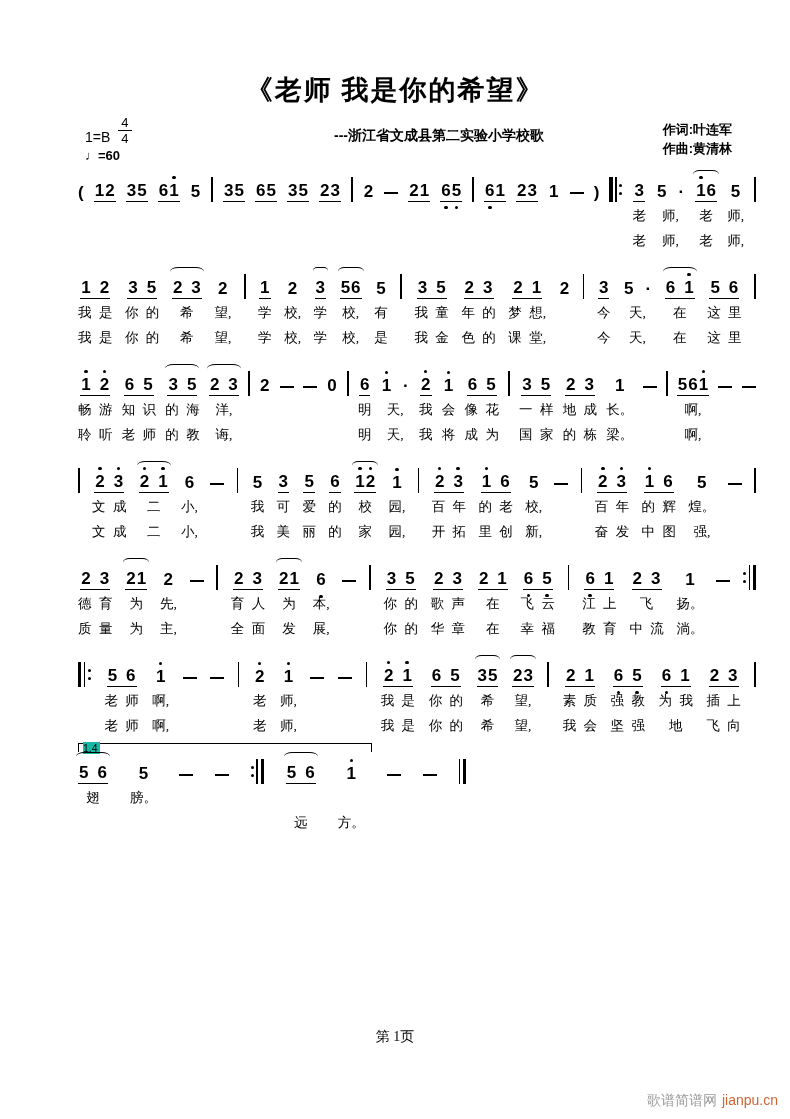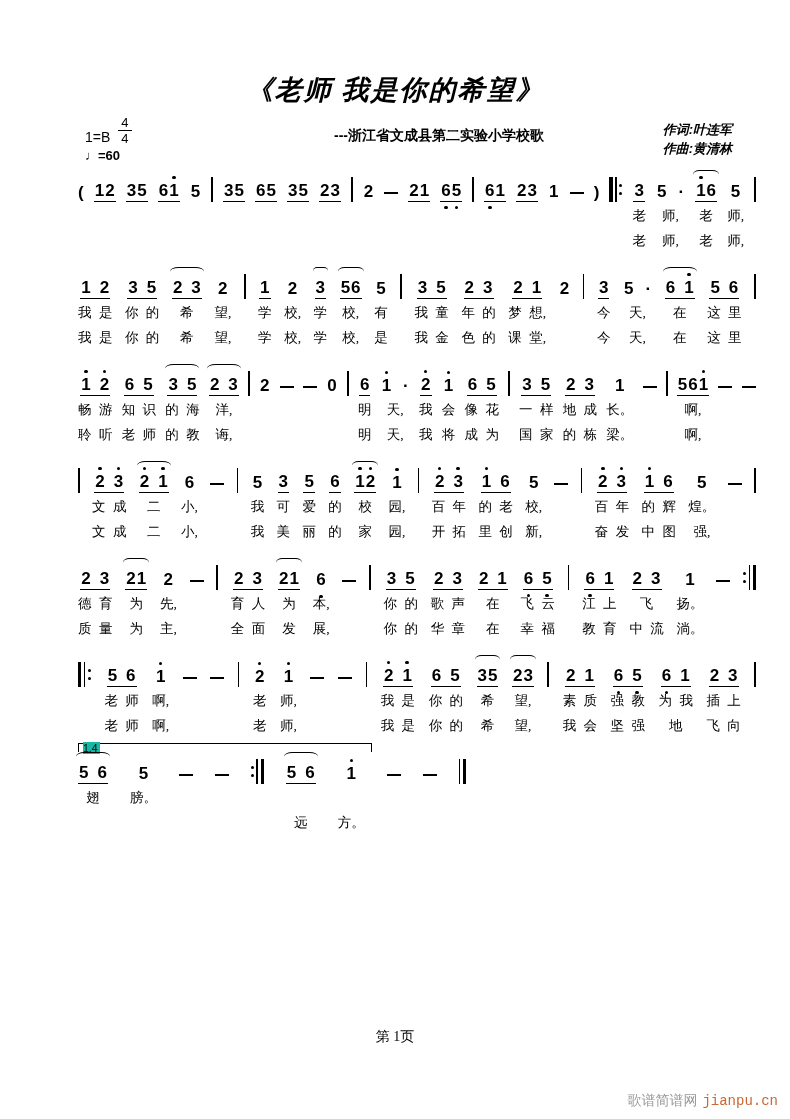--- a/index.html
+++ b/index.html
@@ -1,24 +1,24 @@
 <!DOCTYPE html>
 <html><head>
 <meta charset="utf-8">
 <style>
   html,body{margin:0;padding:0;}
   body{width:790px;height:1119px;background:#fff;position:relative;overflow:hidden;
        font-family:"Liberation Sans",sans-serif;color:#000;}
   .title{position:absolute;top:72px;left:0;width:100%;text-align:center;
-         font-family:"Liberation Serif",serif;font-style:italic;font-weight:bold;
+         font-family:"Liberation Serif",serif;font-weight:bold;
          font-size:27px;letter-spacing:2px;}
   .subtitle{position:absolute;top:127px;left:0;width:100%;text-align:center;
             font-weight:bold;font-size:14px;padding-left:44px;}
   .credits{position:absolute;top:120px;right:58px;text-align:left;font-weight:bold;
-           font-size:13px;line-height:19px;font-style:italic;}
+           font-size:13px;line-height:19px;}
   .keyrow{position:absolute;top:116px;left:85px;font-size:14px;display:flex;align-items:flex-end;}
   .ts{display:inline-flex;flex-direction:column;align-items:center;margin-left:8px;font-size:13px;line-height:13px;}
   .ts .tst{border-bottom:1.2px solid #000;padding:0 3px 1px;}
   .ts .tsb{padding-top:1px;}
   .temporow{position:absolute;top:148px;left:85px;font-size:13px;font-weight:bold;}
   .score{position:absolute;top:176px;left:78px;width:678px;}
   .sys{display:flex;justify-content:space-between;align-items:flex-start;margin-bottom:21px;position:relative;}
   .sys.short{justify-content:flex-start;gap:22px;margin-top:16px;}
   .col{display:flex;flex-direction:column;align-items:center;}
   .nr{position:relative;height:26px;display:flex;align-items:flex-end;
@@ -44,21 +44,21 @@
   .lr{height:20px;margin-top:5px;font-family:"Liberation Serif",serif;font-size:13.5px;
       white-space:nowrap;word-spacing:4px;}
   .volta{position:absolute;top:-15px;left:0;width:292px;height:8px;
       border-top:1.3px solid #000;border-left:1.3px solid #000;border-right:1.3px solid #000;
       border-bottom:none;}
   .volta span{position:absolute;left:4px;top:-2px;font-size:10.5px;font-weight:normal;
       font-family:"Liberation Sans",sans-serif;background:#14b8a6;padding-right:2px;}
   .pageno{position:absolute;top:1028px;left:0;width:100%;text-align:center;
       font-family:"Liberation Serif",serif;font-size:14px;}
   .watermark{position:absolute;top:1092px;right:12px;font-size:14px;
-      font-family:Liberation Mono, monospace;margin-left:8px;}
+      font-family:Liberation Sans, sans-serif;margin-left:8px;}
   .wm-site{color:#9a9a9a;}
   .wm-link{color:#cc6633;margin-left:5px;}
 </style>
 </head>
 <body>
 
 <div class="title">《老师 我是你的希望》</div>
 
 <div class="keyrow">
   <span>1=B</span>

